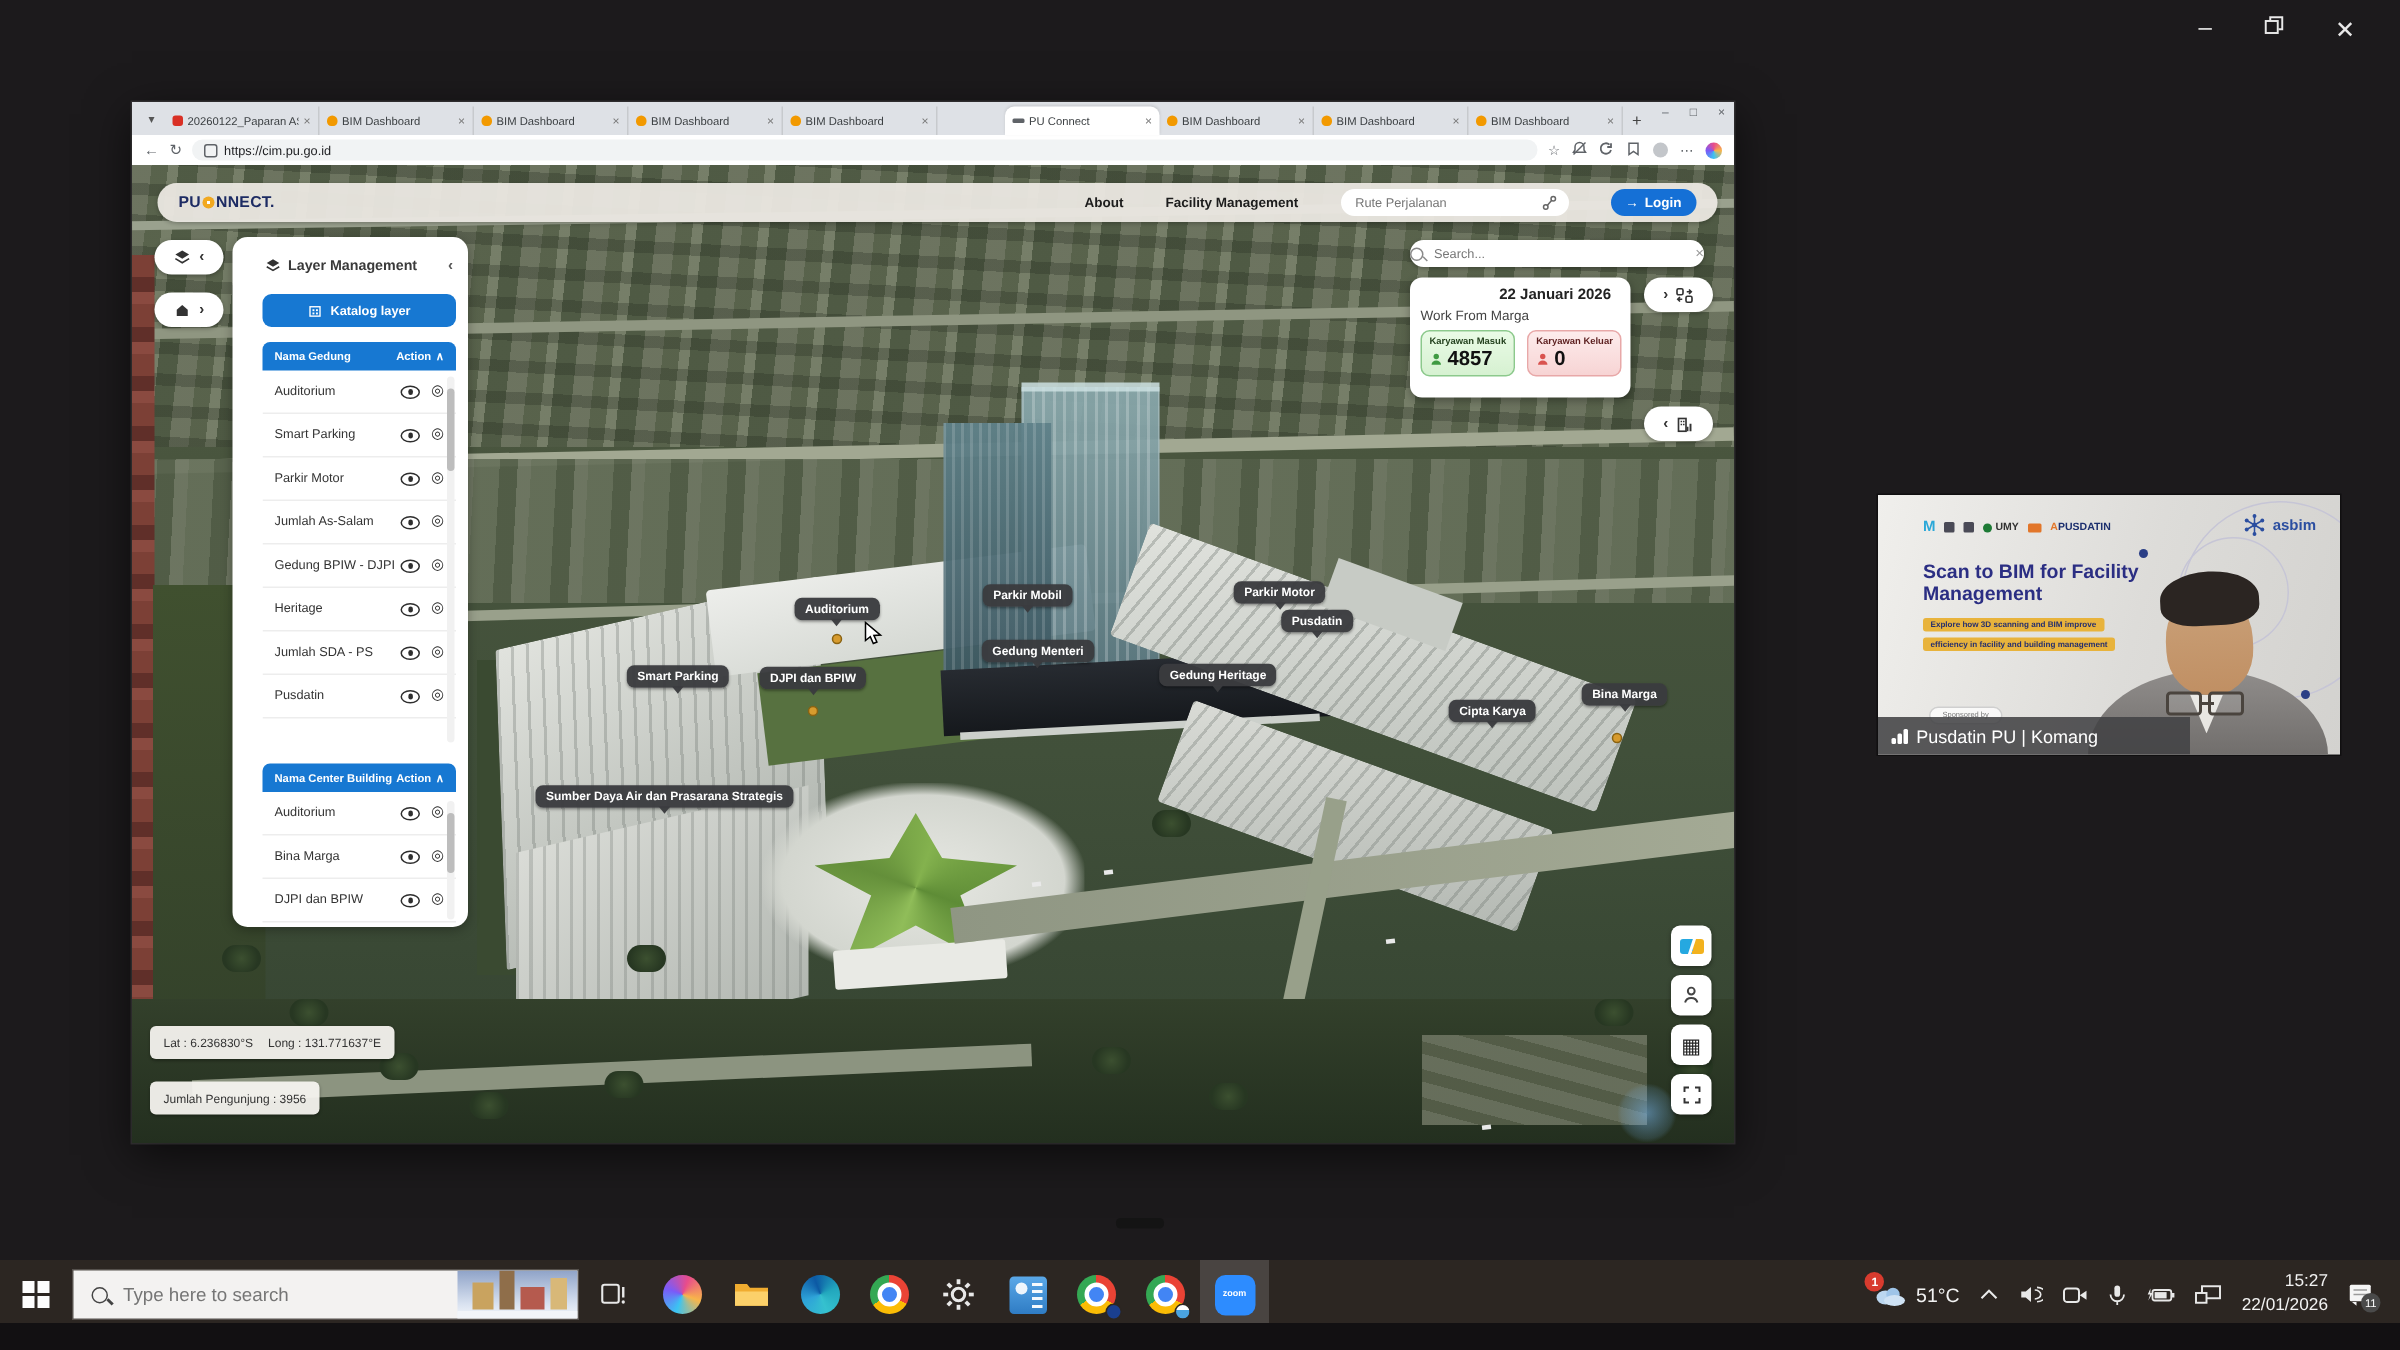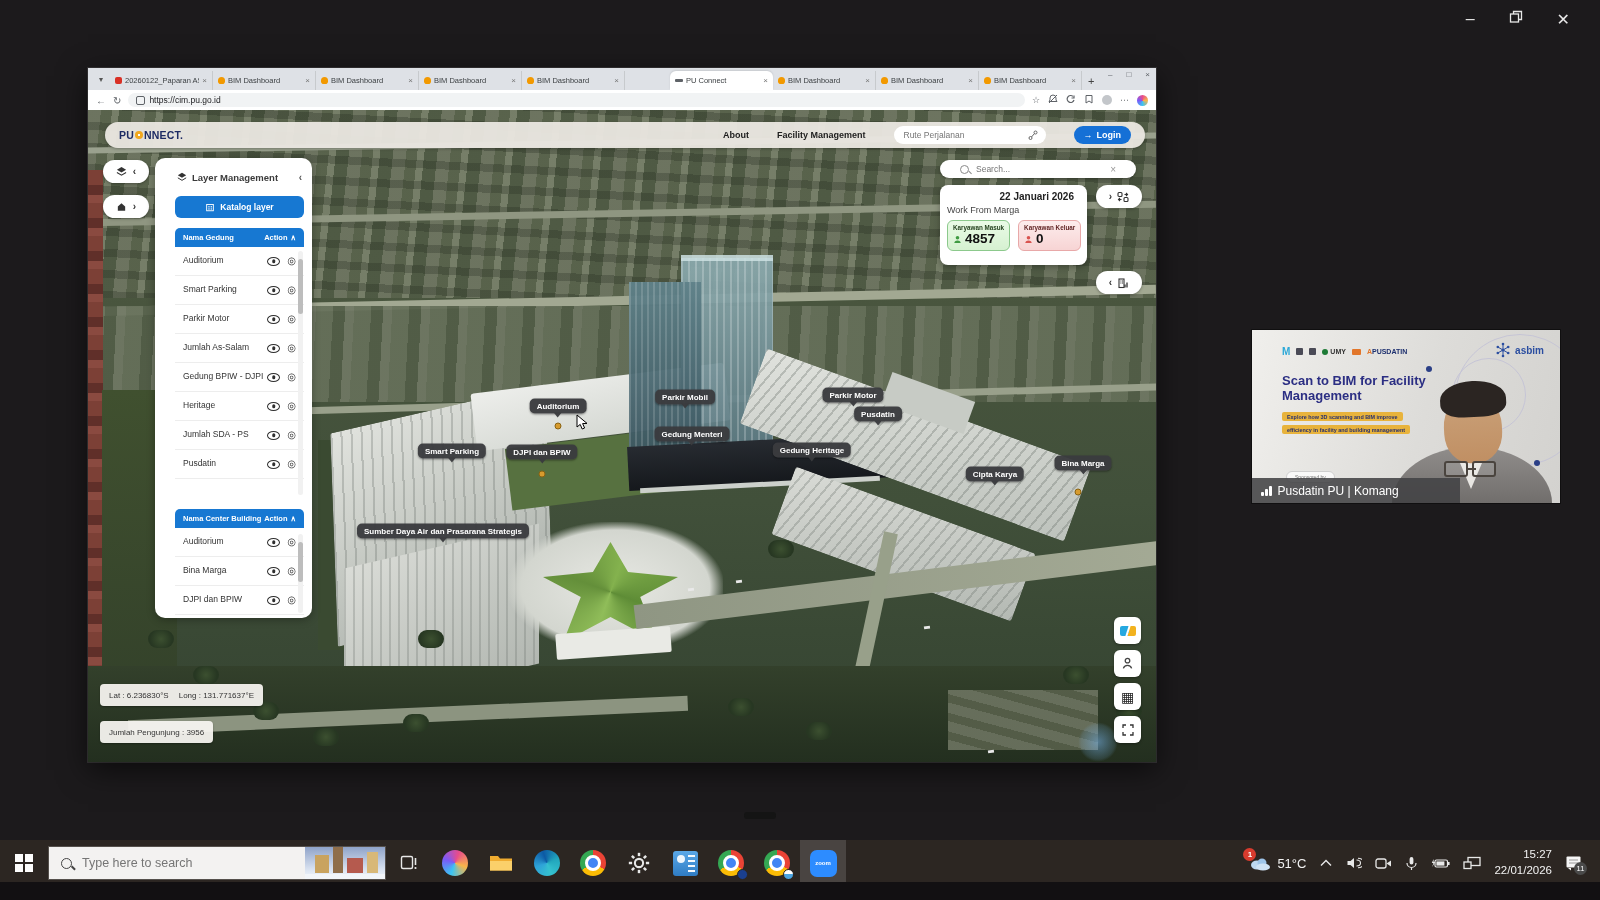--- a/index.html
+++ b/index.html
@@ -73,21 +73,21 @@
      border-bottom:1px solid #ededed;box-sizing:border-box;}
   .lrow .nm{font-size:8.5px;color:#333;width:82px;line-height:1.35;}
   .lrow .ics{display:flex;align-items:center;gap:7px;}
   .i-eye{width:11px;height:7px;border:1px solid #2e2e2e;border-radius:50%;position:relative;display:inline-block;}
   .i-eye::after{content:"";position:absolute;left:50%;top:50%;width:3.5px;height:3.5px;background:#2e2e2e;border-radius:50%;transform:translate(-50%,-50%);}
   .i-target{font-size:10px;color:#2e2e2e;line-height:1;}
   .vscroll{position:absolute;right:1px;top:4px;bottom:4px;width:5px;background:#f1f1f1;border-radius:3px;}
   .vscroll .thumb{position:absolute;left:0;right:0;top:8px;height:55px;background:#bdbdbd;border-radius:3px;}
   
   .msearch{position:absolute;left:852px;top:50px;width:196px;height:18px;background:#fff;border-radius:9px;
-     display:flex;align-items:center;gap:5px;padding:0 20px;box-sizing:border-box;box-shadow:0 1px 3px rgba(0,0,0,.3);}
+     display:flex;align-items:center;gap:5px;padding:0 0;box-sizing:border-box;box-shadow:0 1px 3px rgba(0,0,0,.3);}
   .msearch input{flex:1;border:none;outline:none;font-size:8.5px;color:#444;background:transparent;font-family:inherit;}
   .mag{width:7px;height:7px;border:1.4px solid #8a8a8a;border-radius:50%;position:relative;flex:0 0 auto;}
   .mag::after{content:"";position:absolute;width:4px;height:1.4px;background:#8a8a8a;transform:rotate(45deg);right:-3.5px;bottom:-1px;}
   .msearch .clr{font-size:10px;color:#999;}
   
   .wfo{position:absolute;left:852px;top:75px;width:147px;height:80px;background:#fff;border-radius:8px;
      box-shadow:0 2px 6px rgba(0,0,0,.3);padding:6px 7px;box-sizing:border-box;}
   .wfo .date{font-size:10px;font-weight:bold;color:#222;text-align:right;padding-right:6px;}
   .wfo .ttl{font-size:9px;color:#444;margin-top:3px;}
   .wfo-boxes{display:flex;gap:8px;margin-top:5px;}

